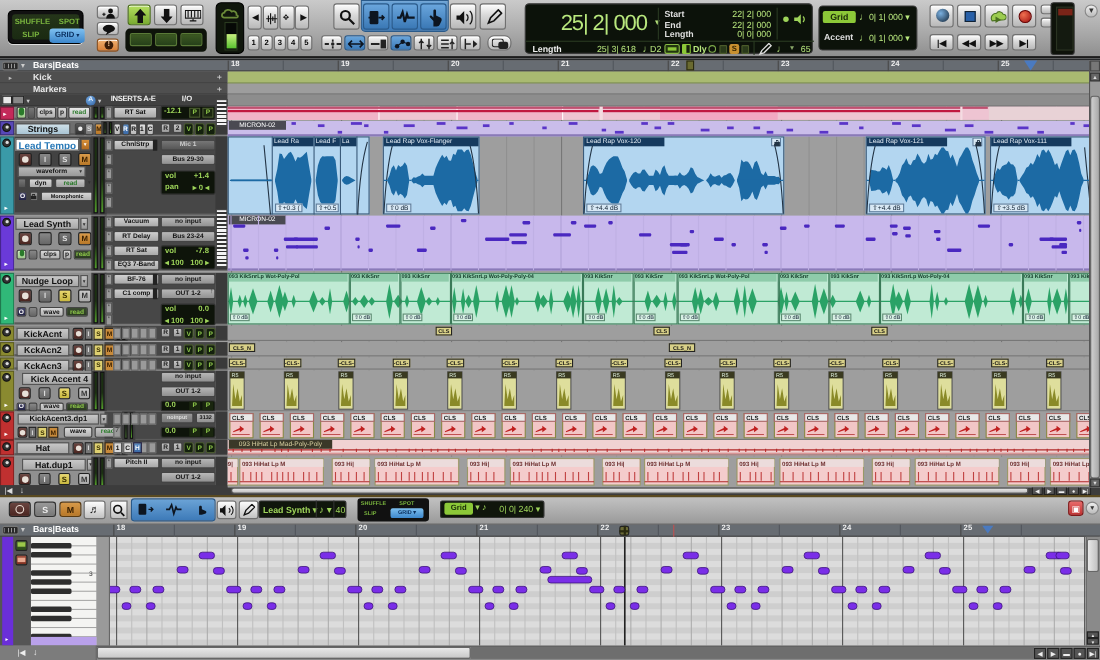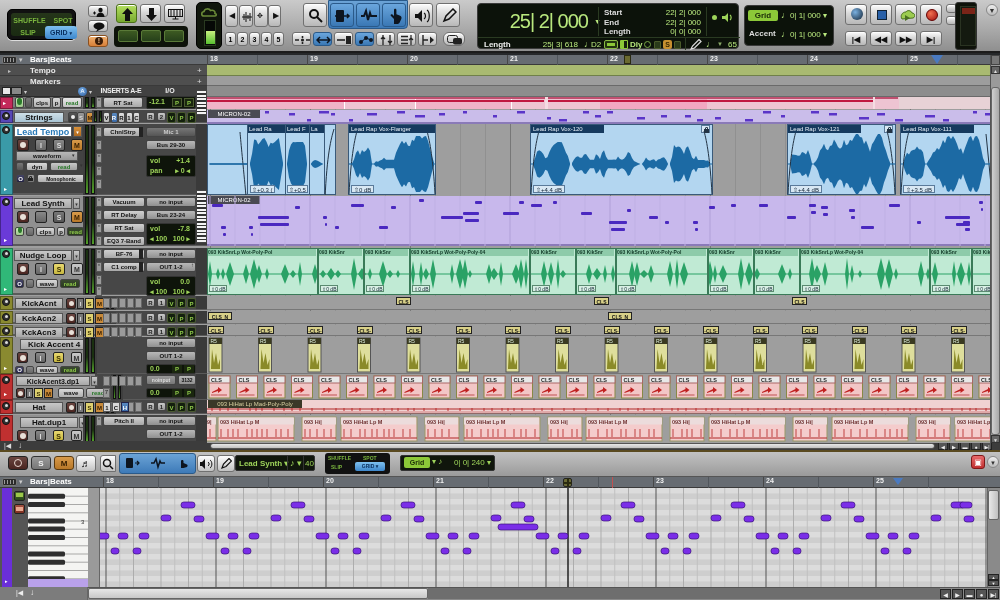--- a/index.html
+++ b/index.html
@@ -278,21 +278,21 @@
 <div class="abs" style="left:810px;top:2px;color:#f0f0f0;font-size:7px;font-weight:bold;">24</div>
 <div class="abs" style="left:807px;top:2px;width:1px;height:10px;background:#474747;"></div>
 <div class="abs" style="left:857px;top:2px;width:1px;height:10px;background:#51565c;"></div>
 <div class="abs" style="left:910px;top:2px;color:#f0f0f0;font-size:7px;font-weight:bold;">25</div>
 <div class="abs" style="left:907px;top:2px;width:1px;height:10px;background:#474747;"></div>
 <div class="abs" style="left:957px;top:2px;width:1px;height:10px;background:#51565c;"></div>
 <div class="abs" style="left:624px;top:2px;width:7px;height:9px;background:#6a6a30;border:1px solid #2a2a10;"></div>
 <div class="abs" style="left:931px;top:2px;width:0;height:0;border-left:6px solid transparent;border-right:6px solid transparent;border-top:9px solid #4a7ac0;"></div>
 <div class="abs" style="left:0;top:12px;width:207px;height:11px;background:#4f4f4f;border-bottom:1px solid #3a3a3a;"></div>
 <div class="abs" style="left:8px;top:14px;color:#bbb;font-size:6px;">▸</div>
-<div class="abs" style="left:30px;top:13px;color:#e8e8e8;font-size:8px;font-weight:bold;">Tempo</div>
+<div class="abs" style="left:30px;top:13px;color:#e8e8e8;font-size:8px;font-weight:bold;">Kick</div>
 <div class="abs" style="left:197px;top:13px;color:#ddd;font-size:8px;">+</div>
 <div class="abs" style="left:207px;top:12px;width:793px;height:11px;background:#a9ba71;border-bottom:1px solid #70804a;"></div>
 <div class="abs" style="left:0;top:23px;width:207px;height:10px;background:#4f4f4f;border-bottom:1px solid #3a3a3a;"></div>
 <div class="abs" style="left:30px;top:24px;color:#e8e8e8;font-size:8px;font-weight:bold;">Markers</div>
 <div class="abs" style="left:197px;top:24px;color:#ddd;font-size:8px;">+</div>
 <div class="abs" style="left:207px;top:23px;width:793px;height:10px;background:#9d9d9d;border-bottom:1px solid #6a6a6a;"></div>
 <div class="abs" style="left:0;top:33px;width:207px;height:11px;background:#414141;border-bottom:1px solid #2a2a2a;"></div>
 <div class="abs" style="left:2px;top:34px;width:9px;height:8px;background:#e8e8e8;border:1px solid #222;"></div>
 <div class="abs" style="left:11px;top:34px;width:11px;height:8px;background:#888;border:1px solid #222;"></div>
 <div class="abs" style="left:24px;top:35px;color:#ccc;font-size:6px;">▾</div>

